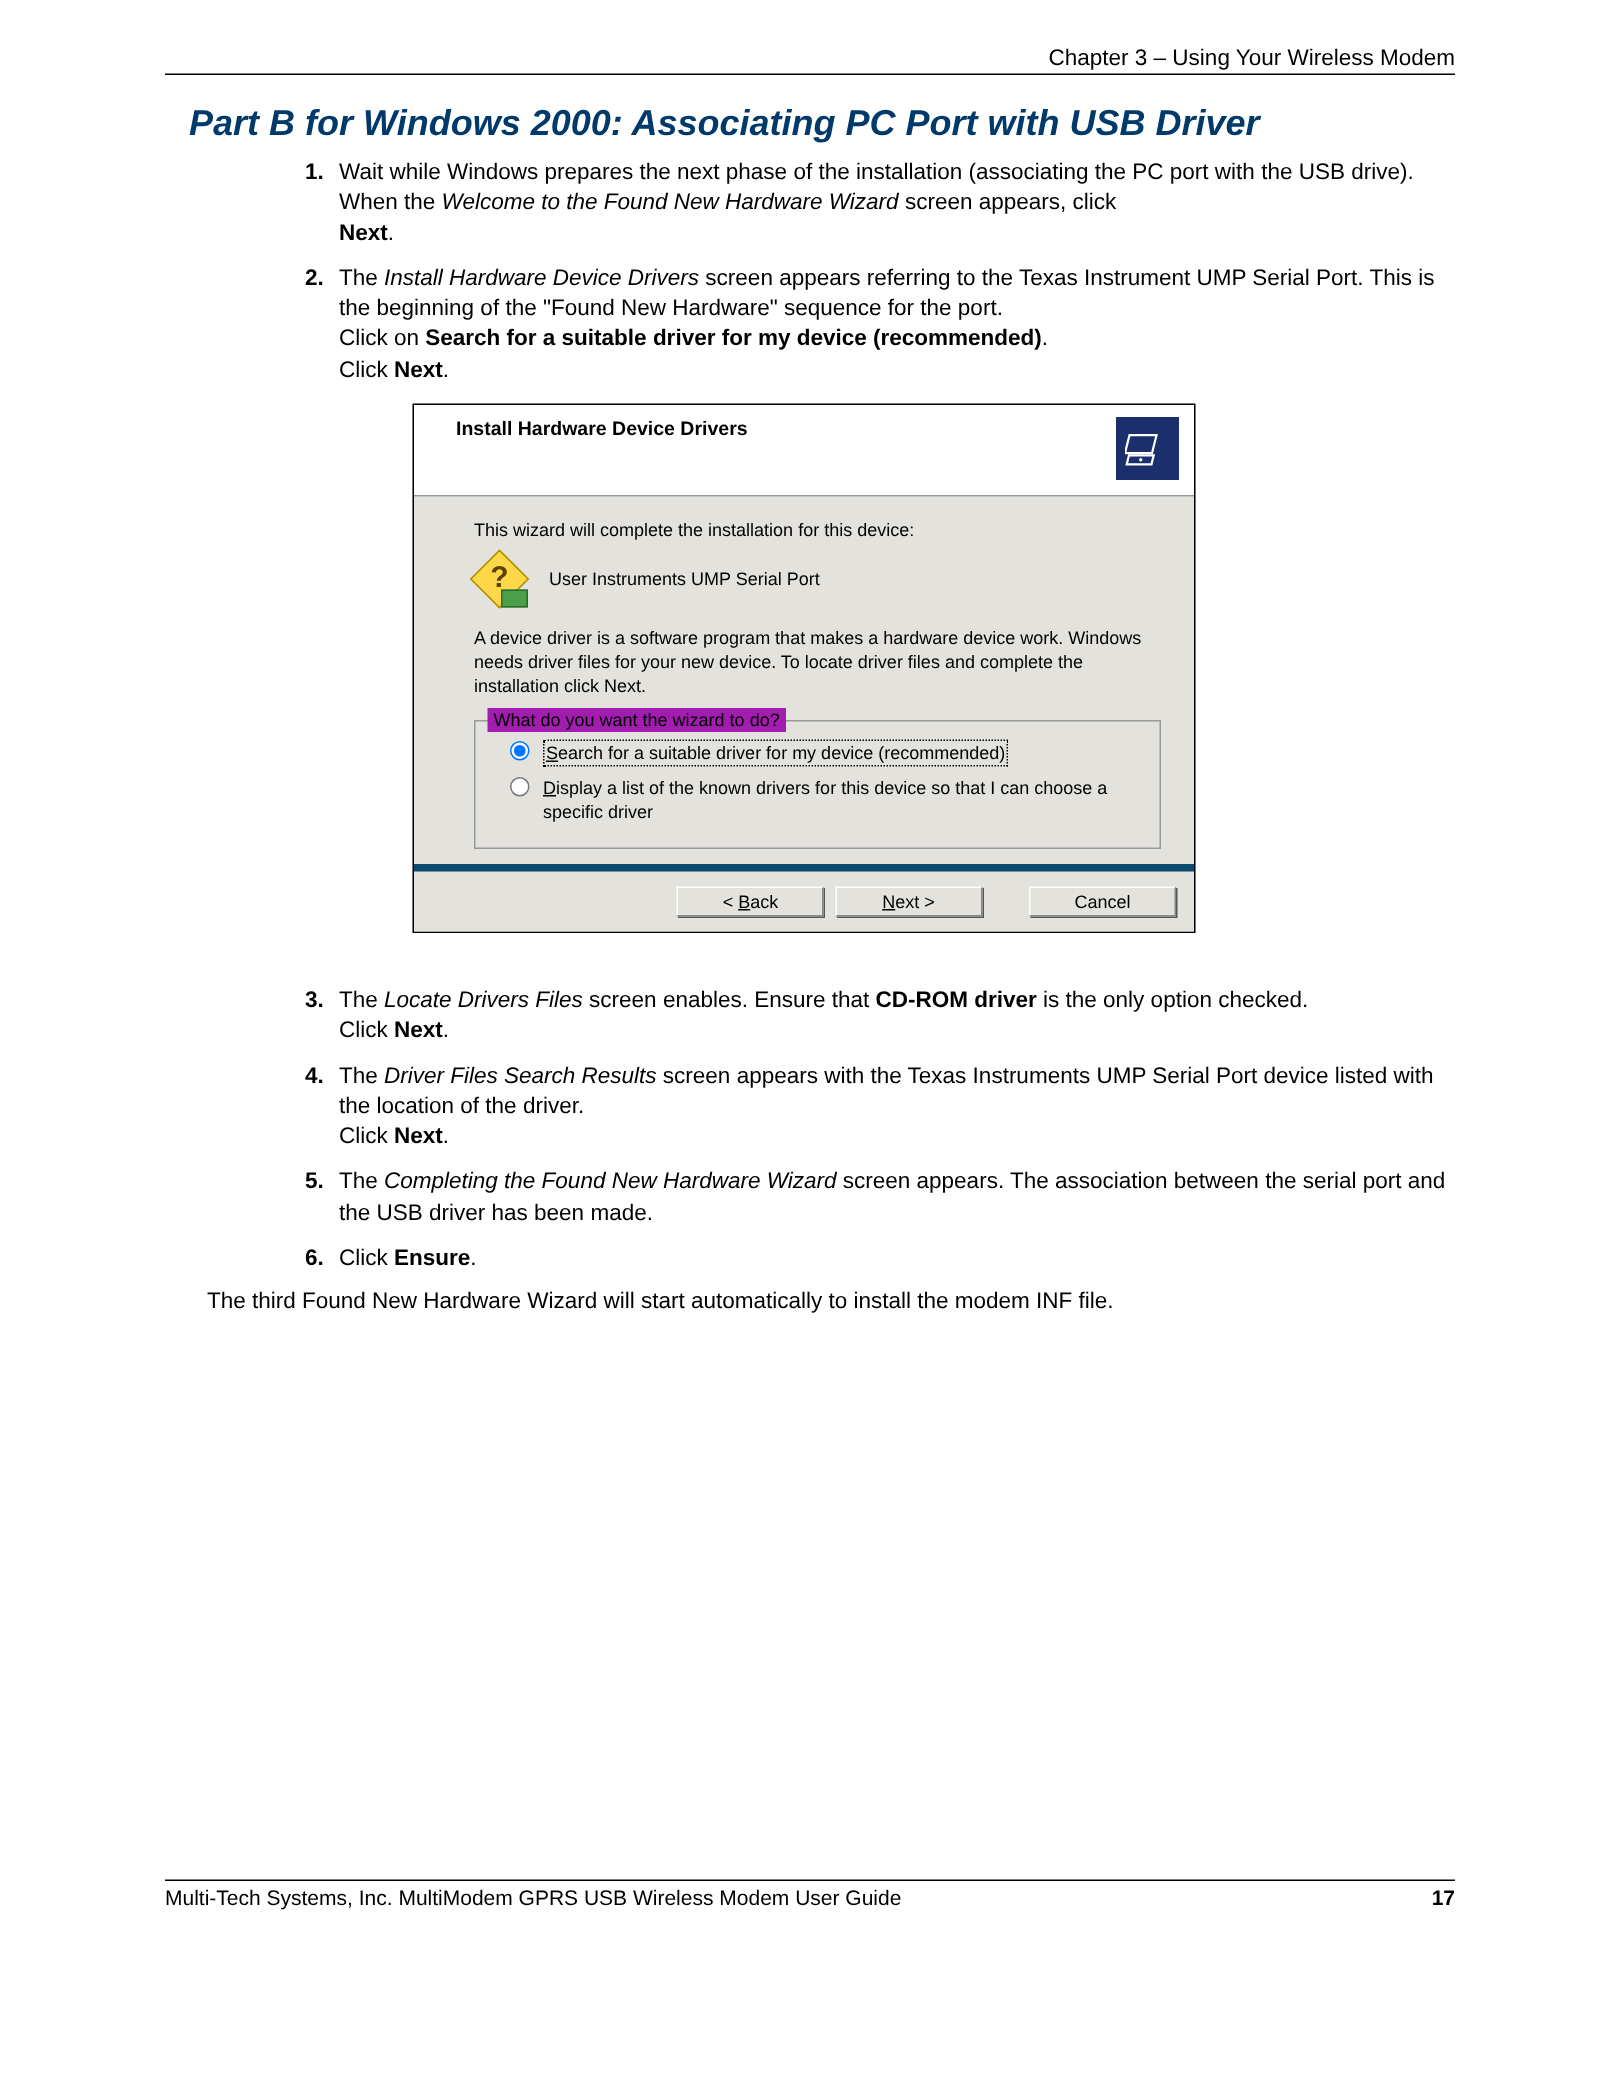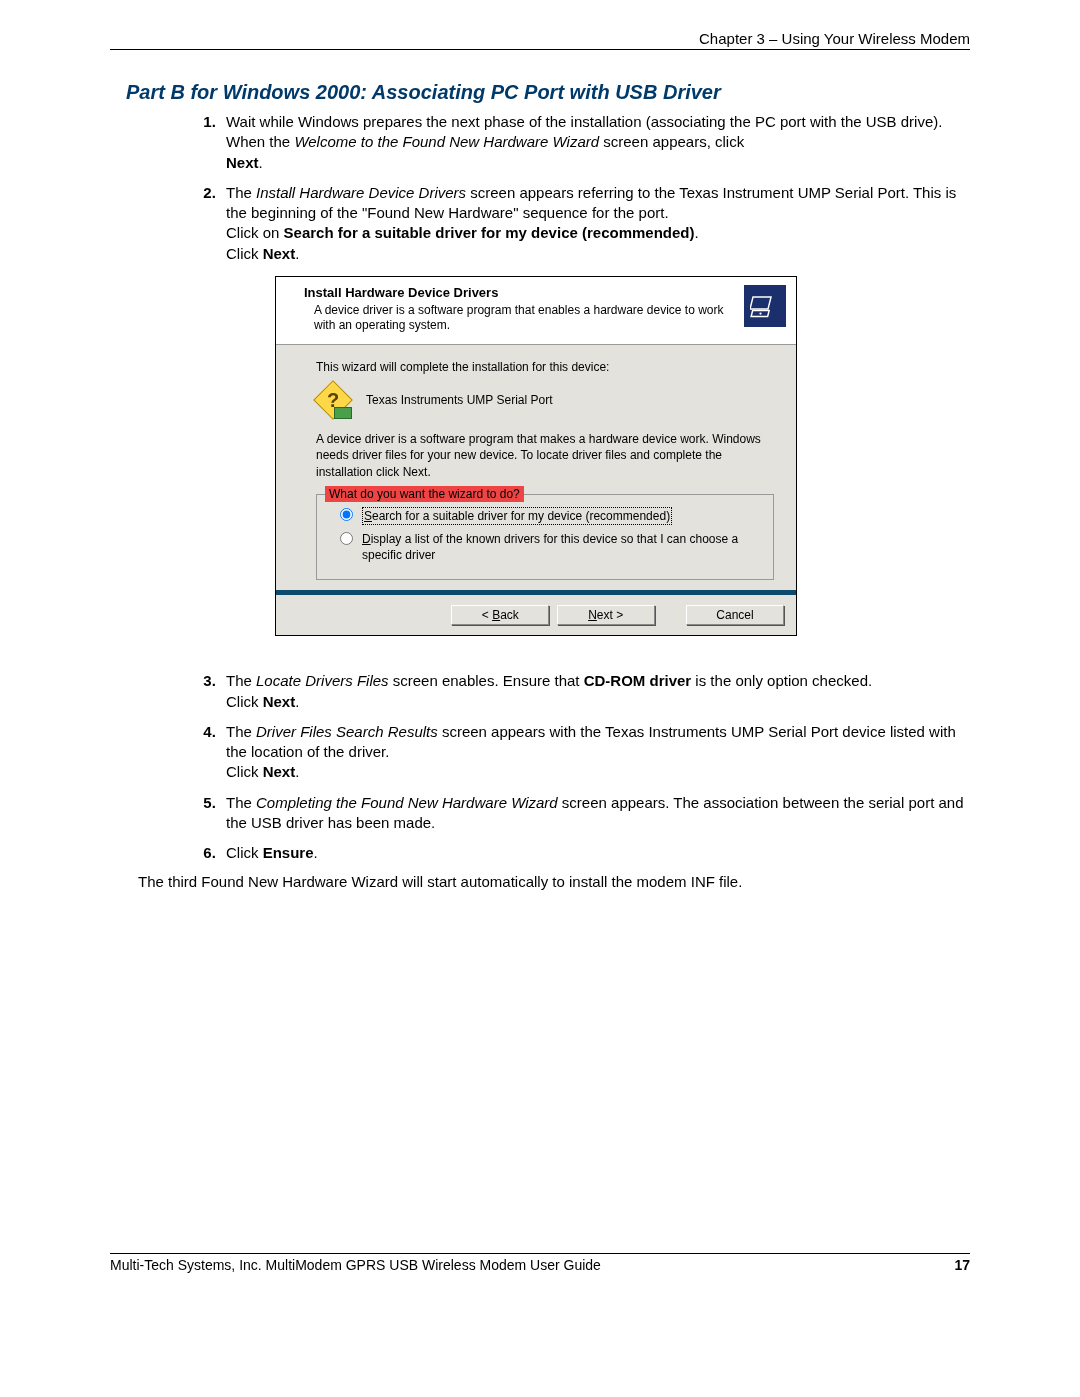--- a/index.html
+++ b/index.html
@@ -22,22 +22,22 @@
     border-bottom: 1px solid #000;
     text-align: right;
     padding-bottom: 2px;
     font-size: 15px;
   }
   .section-title {
     color: #003a6a;
     font-style: italic;
     font-weight: bold;
     font-family: Arial, Helvetica, sans-serif;
-    font-size: 20px;
-    margin-top: 31px;
+    font-size: 24px;
+    margin-top: 19px;
     margin-bottom: 8px;
     margin-left: 16px;
   }
   ol.main-list {
     margin: 0 0 0 110px;
     padding: 0;
   }
   ol.main-list > li {
     font-size: 15px;
     line-height: 1.35;
@@ -121,21 +121,21 @@
     position:absolute; bottom:-2px; right:-2px;
     width:16px;height:10px;background:#4aa04a;border:1px solid #2a6a2a;
   }
   .wizard-groupbox {
     border:1px solid #999;
     padding: 8px 10px 10px 10px;
     margin-top:2px;
     position: relative;
   }
   .wizard-groupbox .legend {
-    background:#ef4444;
+    background:#a21caf;
     position:absolute;
     top:-9px; left:8px;
     padding:0 4px;
     font-size:12px;
   }
   .opt { display:flex; align-items:flex-start; gap:6px; margin:4px 0 6px 8px; }
   .opt input { margin-top:1px; }
   .opt .selbox {
     border:1px dotted #000;
     padding:0 1px;
@@ -194,39 +194,38 @@
       <span>The </span><span class="ital">Install Hardware Device Drivers</span><span> screen appears referring to the Texas Instrument UMP Serial Port. This is the beginning of the "Found New Hardware" sequence for the port.</span><br>
       <span>Click on </span><span class="bold">Search for a suitable driver for my device (recommended)</span><span>.</span><br>
       <span>Click </span><span class="bold">Next</span><span>.</span>
     </li>
   </ol>
 
   <div class="wizard-wrap">
     <div class="wizard-header">
       <div class="txt">
         <div class="hdr-title">Install Hardware Device Drivers</div>
-        <div class="hdr-sub">A device driver is a software program that enables a hardware device to work with an operating system.</div>
       </div>
       <div class="wizard-icon-box">
         <svg viewBox="0 0 40 40">
           <rect x="6" y="8" width="24" height="16" fill="none" stroke="#fff" stroke-width="2" transform="skewX(-14)"></rect>
           <rect x="10" y="26" width="22" height="8" fill="none" stroke="#fff" stroke-width="2" transform="skewX(-14)"></rect>
           <circle cx="14" cy="30" r="1.5" fill="#fff"></circle>
         </svg>
       </div>
     </div>
     <div class="wizard-body">
       <div>This wizard will complete the installation for this device:</div>
       <div class="device-row">
         <div class="q-icon">
           <div class="diamond"></div>
           <div class="qm">?</div>
           <div class="card"></div>
         </div>
-        <div>Texas Instruments UMP Serial Port</div>
+        <div>User Instruments UMP Serial Port</div>
       </div>
       <div>A device driver is a software program that makes a hardware device work. Windows needs driver files for your new device. To locate driver files and complete the installation click Next.</div>
       <div class="wizard-groupbox" style="margin-top:14px;">
         <div class="legend">What do you want the wizard to do?</div>
         <div class="opt">
           <input type="radio" checked="" style="">
           <span class="selbox"><span class="und">S</span><span>earch for a suitable driver for my device (recommended)</span></span>
         </div>
         <div class="opt">
           <input type="radio" style="">

